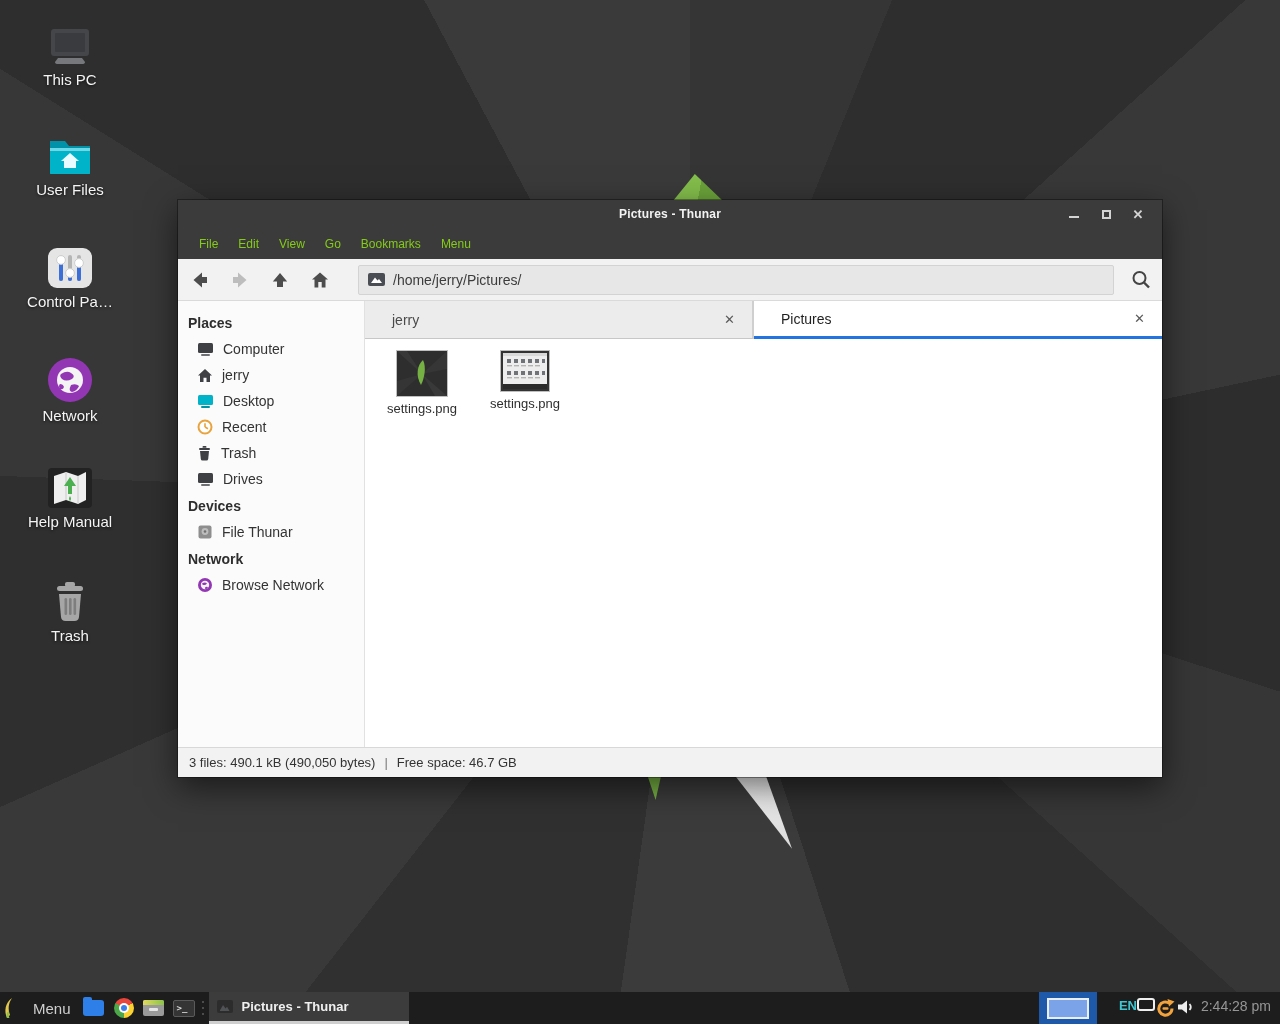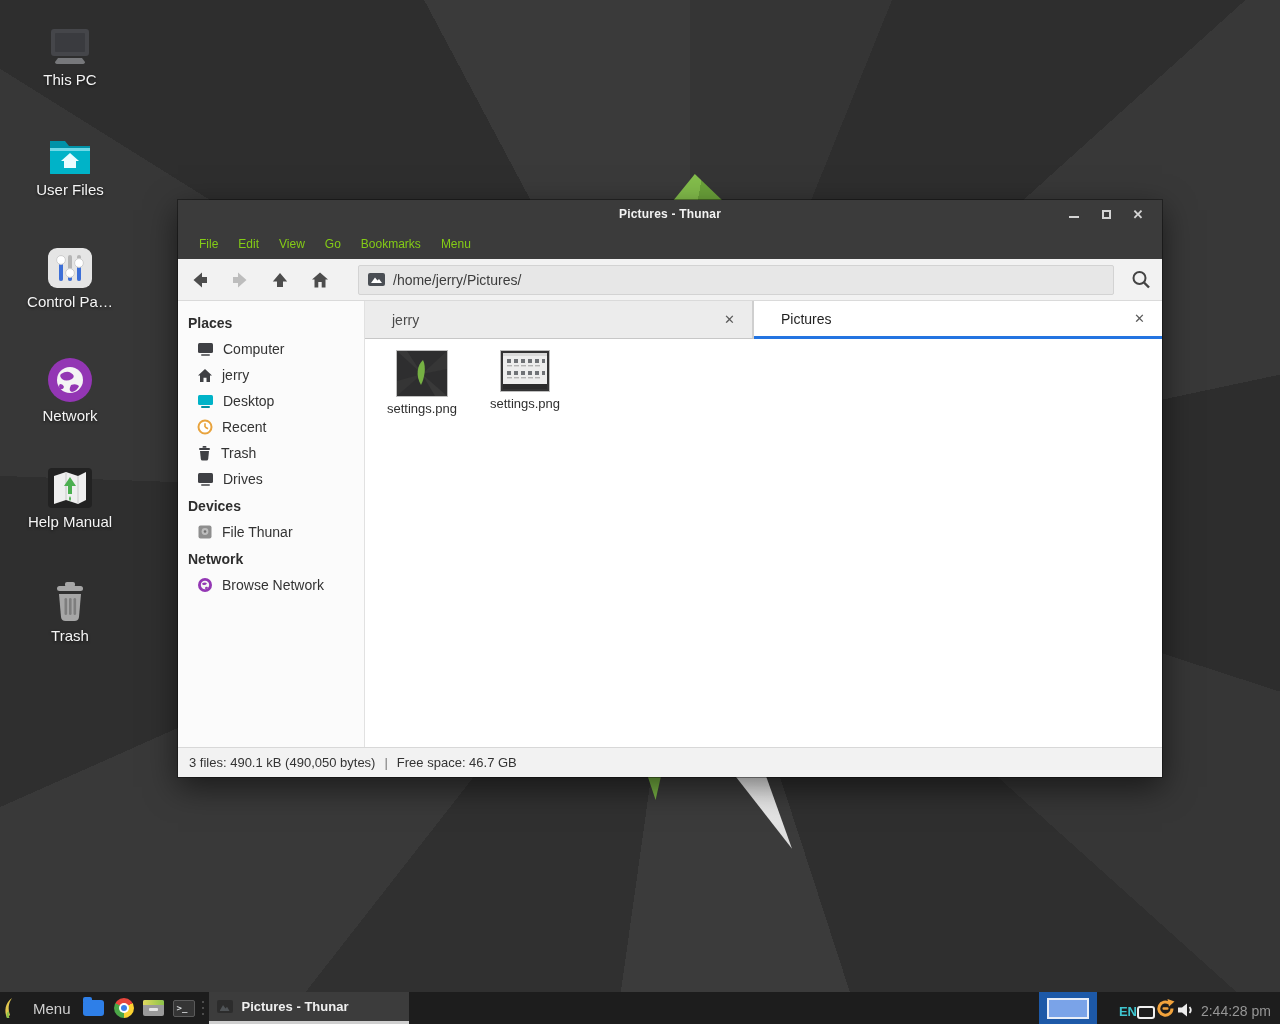--- a/index.html
+++ b/index.html
@@ -132,21 +132,21 @@
     padding-left:8px; cursor:pointer; }
   .tb-winbtn .wb-label { color:#f0f0f0; font-size:13px; font-weight:bold; }
   .wb-ico { width:16px; height:13px; background:#2c2c2c; border-radius:2px;
     position:relative; overflow:hidden; }
   .wb-ico::after { content:""; position:absolute; left:3px; bottom:2px; width:10px;
     height:6px; background:#4f5356; clip-path:polygon(0 100%,35% 0,60% 60%,75% 30%,100% 100%); }
   .tb-spacer { flex:1; }
   .pager { width:58px; height:32px; background:#1d59a8; display:flex;
     align-items:center; justify-content:center; cursor:pointer; }
   .pager .ws { width:42px; height:21px; background:#7aa3e8; border:2px solid #e9eef8; }
-  .tray { display:flex; align-items:flex-end; margin-left:22px; padding-right:9px; }
+  .tray { display:flex; align-items:flex-start; margin-left:22px; padding-right:9px; }
   .tray-lang { color:#3fc6d0; font-size:13px; font-weight:bold; cursor:pointer; }
   .tray-display { width:18px; height:13px; border:2px solid #efefef; border-radius:3px; cursor:pointer; }
   .tray-clock { color:#969696; font-size:14px; margin-left:6px; cursor:pointer; white-space:nowrap; }
 </style>
 </head>
 <body>
 
 <div class="wp-accent wp-green-top"></div>
 <div class="wp-accent wp-green-spike"></div>
 <div class="wp-accent wp-white-blade"></div>

